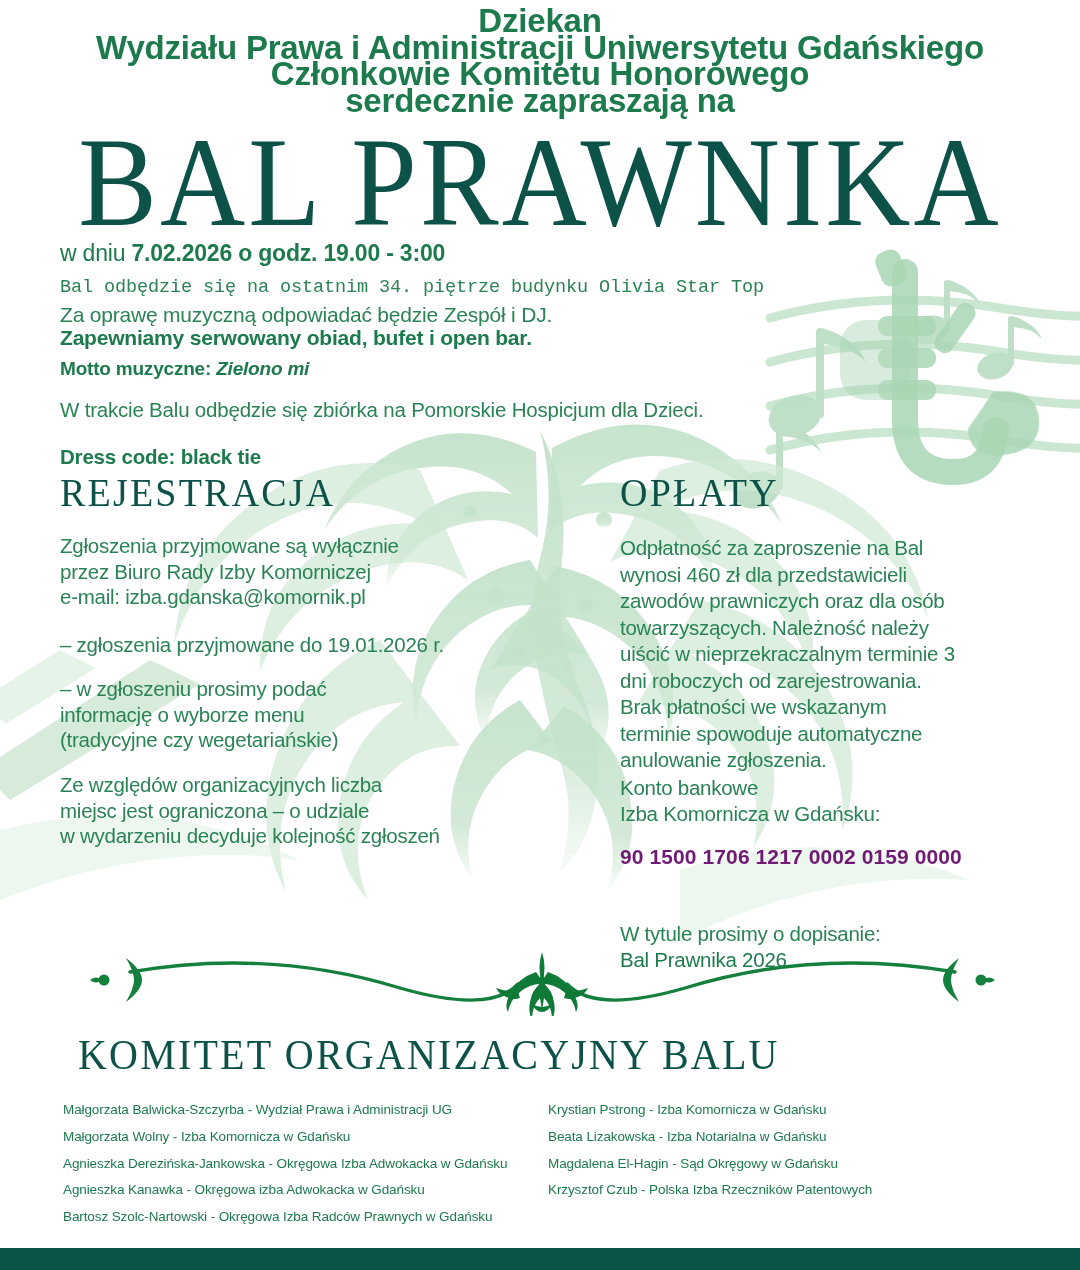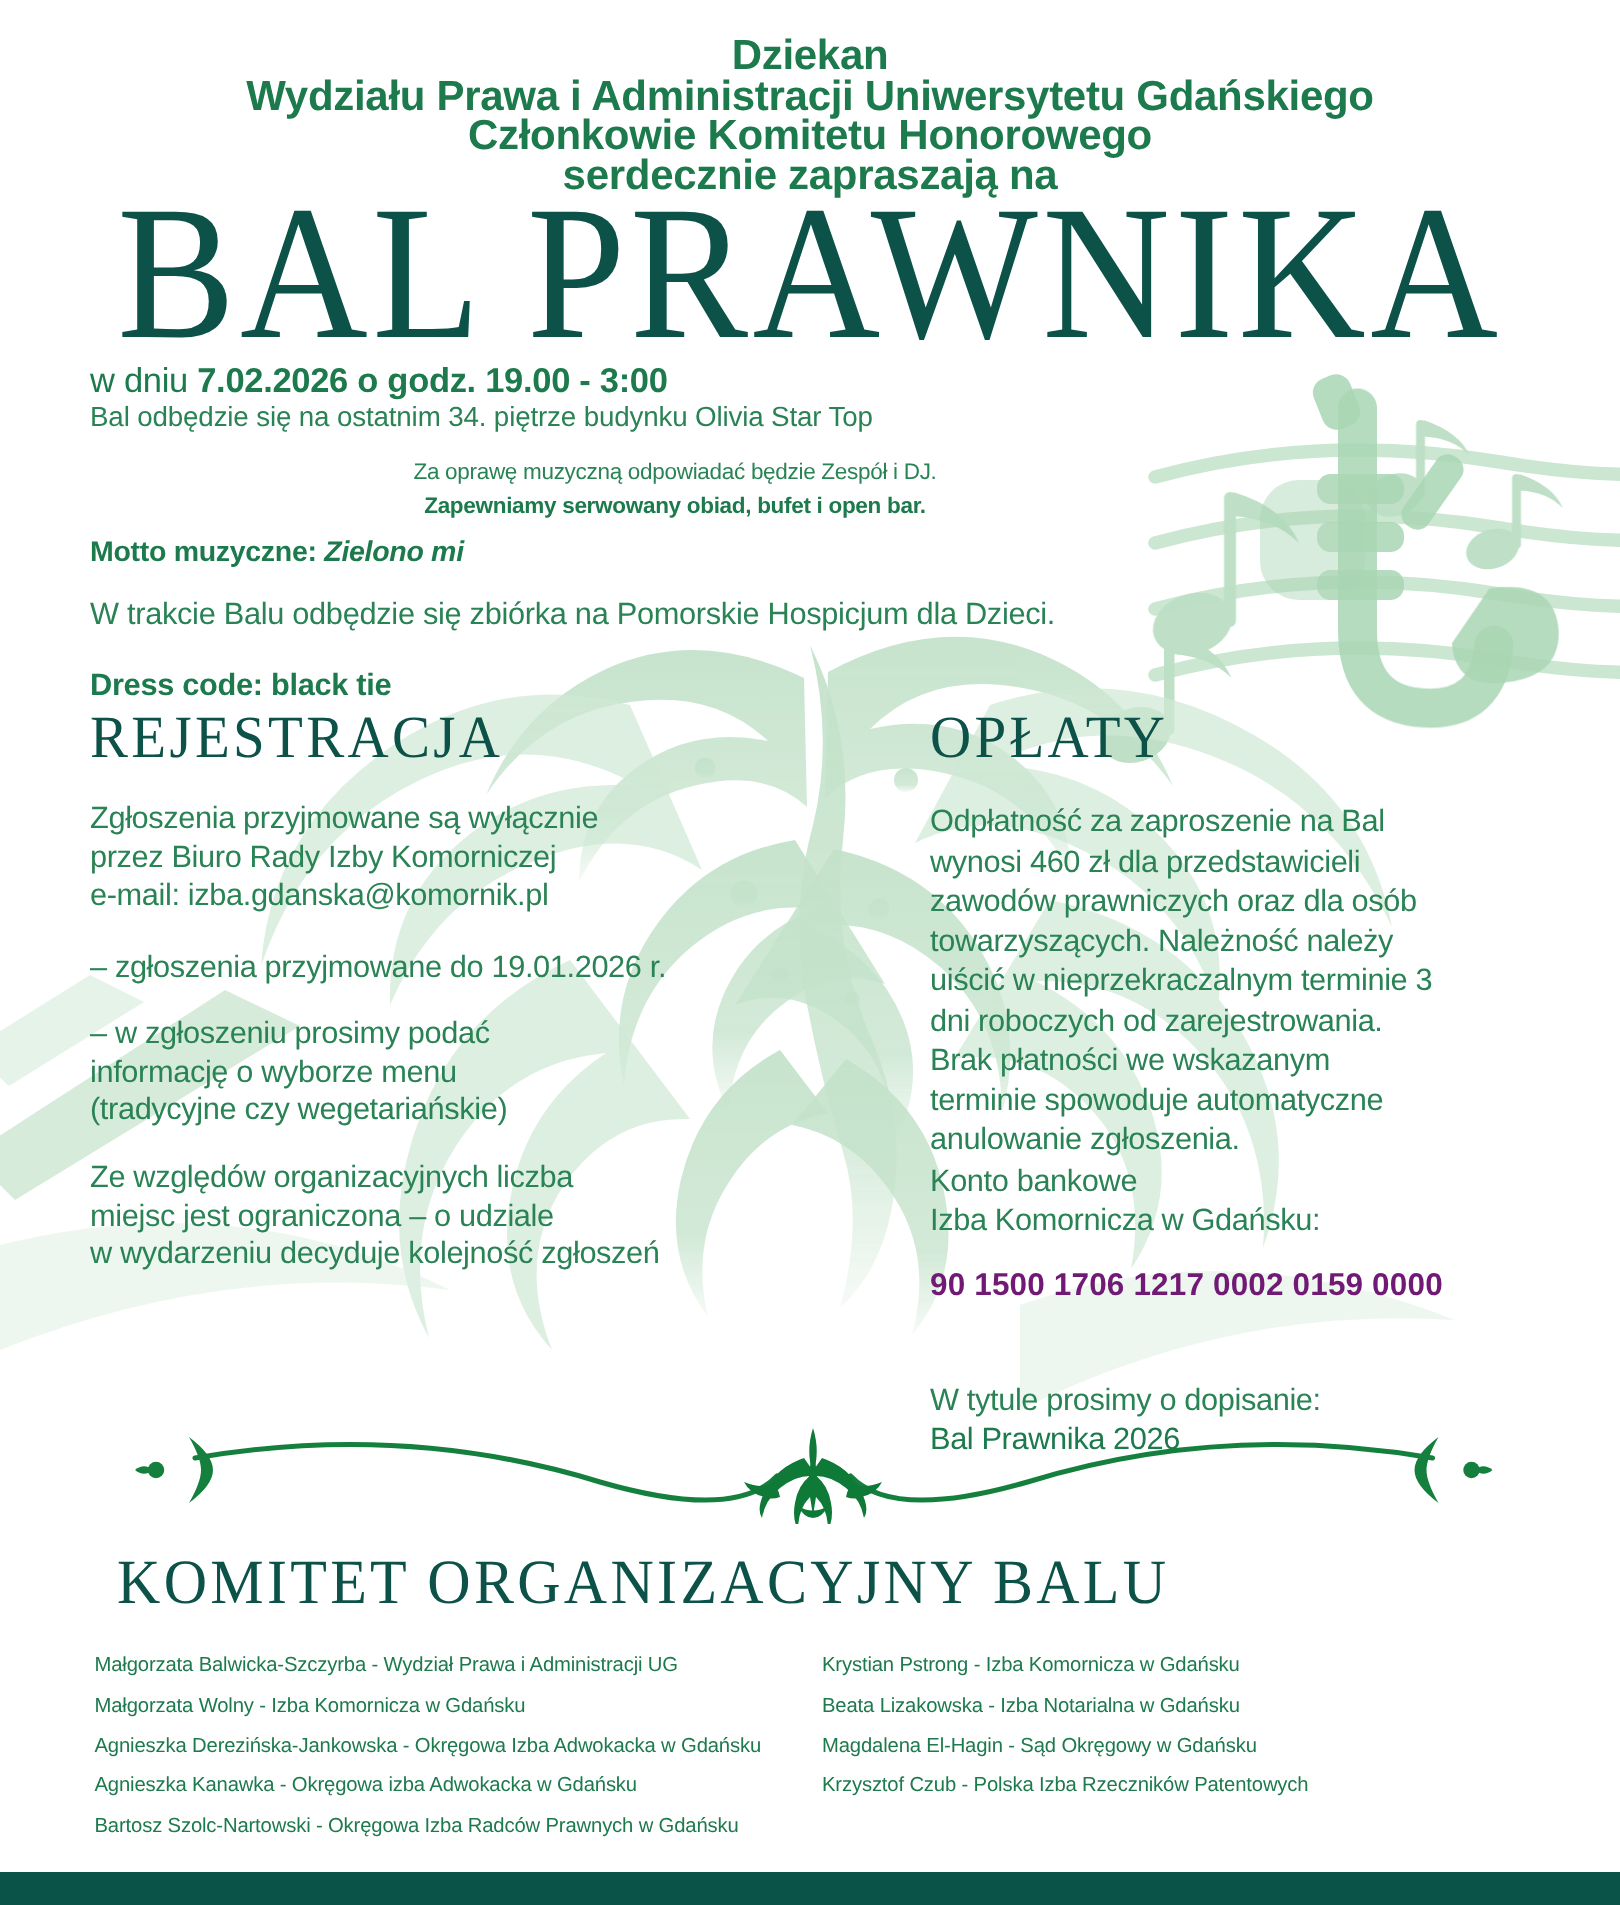--- a/index.html
+++ b/index.html
@@ -34,26 +34,25 @@
   }
 
   .abs { position: absolute; }
 
   
   .header-block {
     top: 8px;
     left: 0;
     width: 1080px;
     text-align: center;
-    font-size: 28px;
+    font-size: 33px;
     line-height: 26.5px;
     font-weight: bold;
     color: #1c7a4d;
     letter-spacing: -0.2px;
-    margin-top: 16px;
   }
   .header-line { display: block; }
 
   
   .display-title {
     top: 122px;
     left: 0;
     width: 1080px;
     text-align: center;
     font-family: "Liberation Serif", "DejaVu Serif", serif;
@@ -72,34 +71,34 @@
   .line-date {
     top: 240px;
     font-size: 23px;
     line-height: 26px;
     font-weight: bold;
     color: #1c7a4d;
     letter-spacing: -0.2px;
   }
   .line-date .light { font-weight: normal; }
   .line-venue {
-    top: 267px;
+    top: 277px;
     font-size: 18.5px;
     line-height: 22px;
     font-weight: normal;
     color: #2a8355;
     letter-spacing: -0.1px;
+    font-family: Liberation Mono, monospace;
   }
   .line-music {
     top: 303px;
-    font-size: 15px;
+    font-size: 21px;
     line-height: 23px;
     color: #2a8355;
     letter-spacing: -0.2px;
-    text-align: center;
   }
   .line-music .strong { font-weight: bold; color: #1c7a4d; display: block; }
   .line-motto {
     top: 355px;
     font-size: 19px;
     line-height: 28px;
     font-weight: bold;
     color: #1c7a4d;
     letter-spacing: -0.2px;
   }

